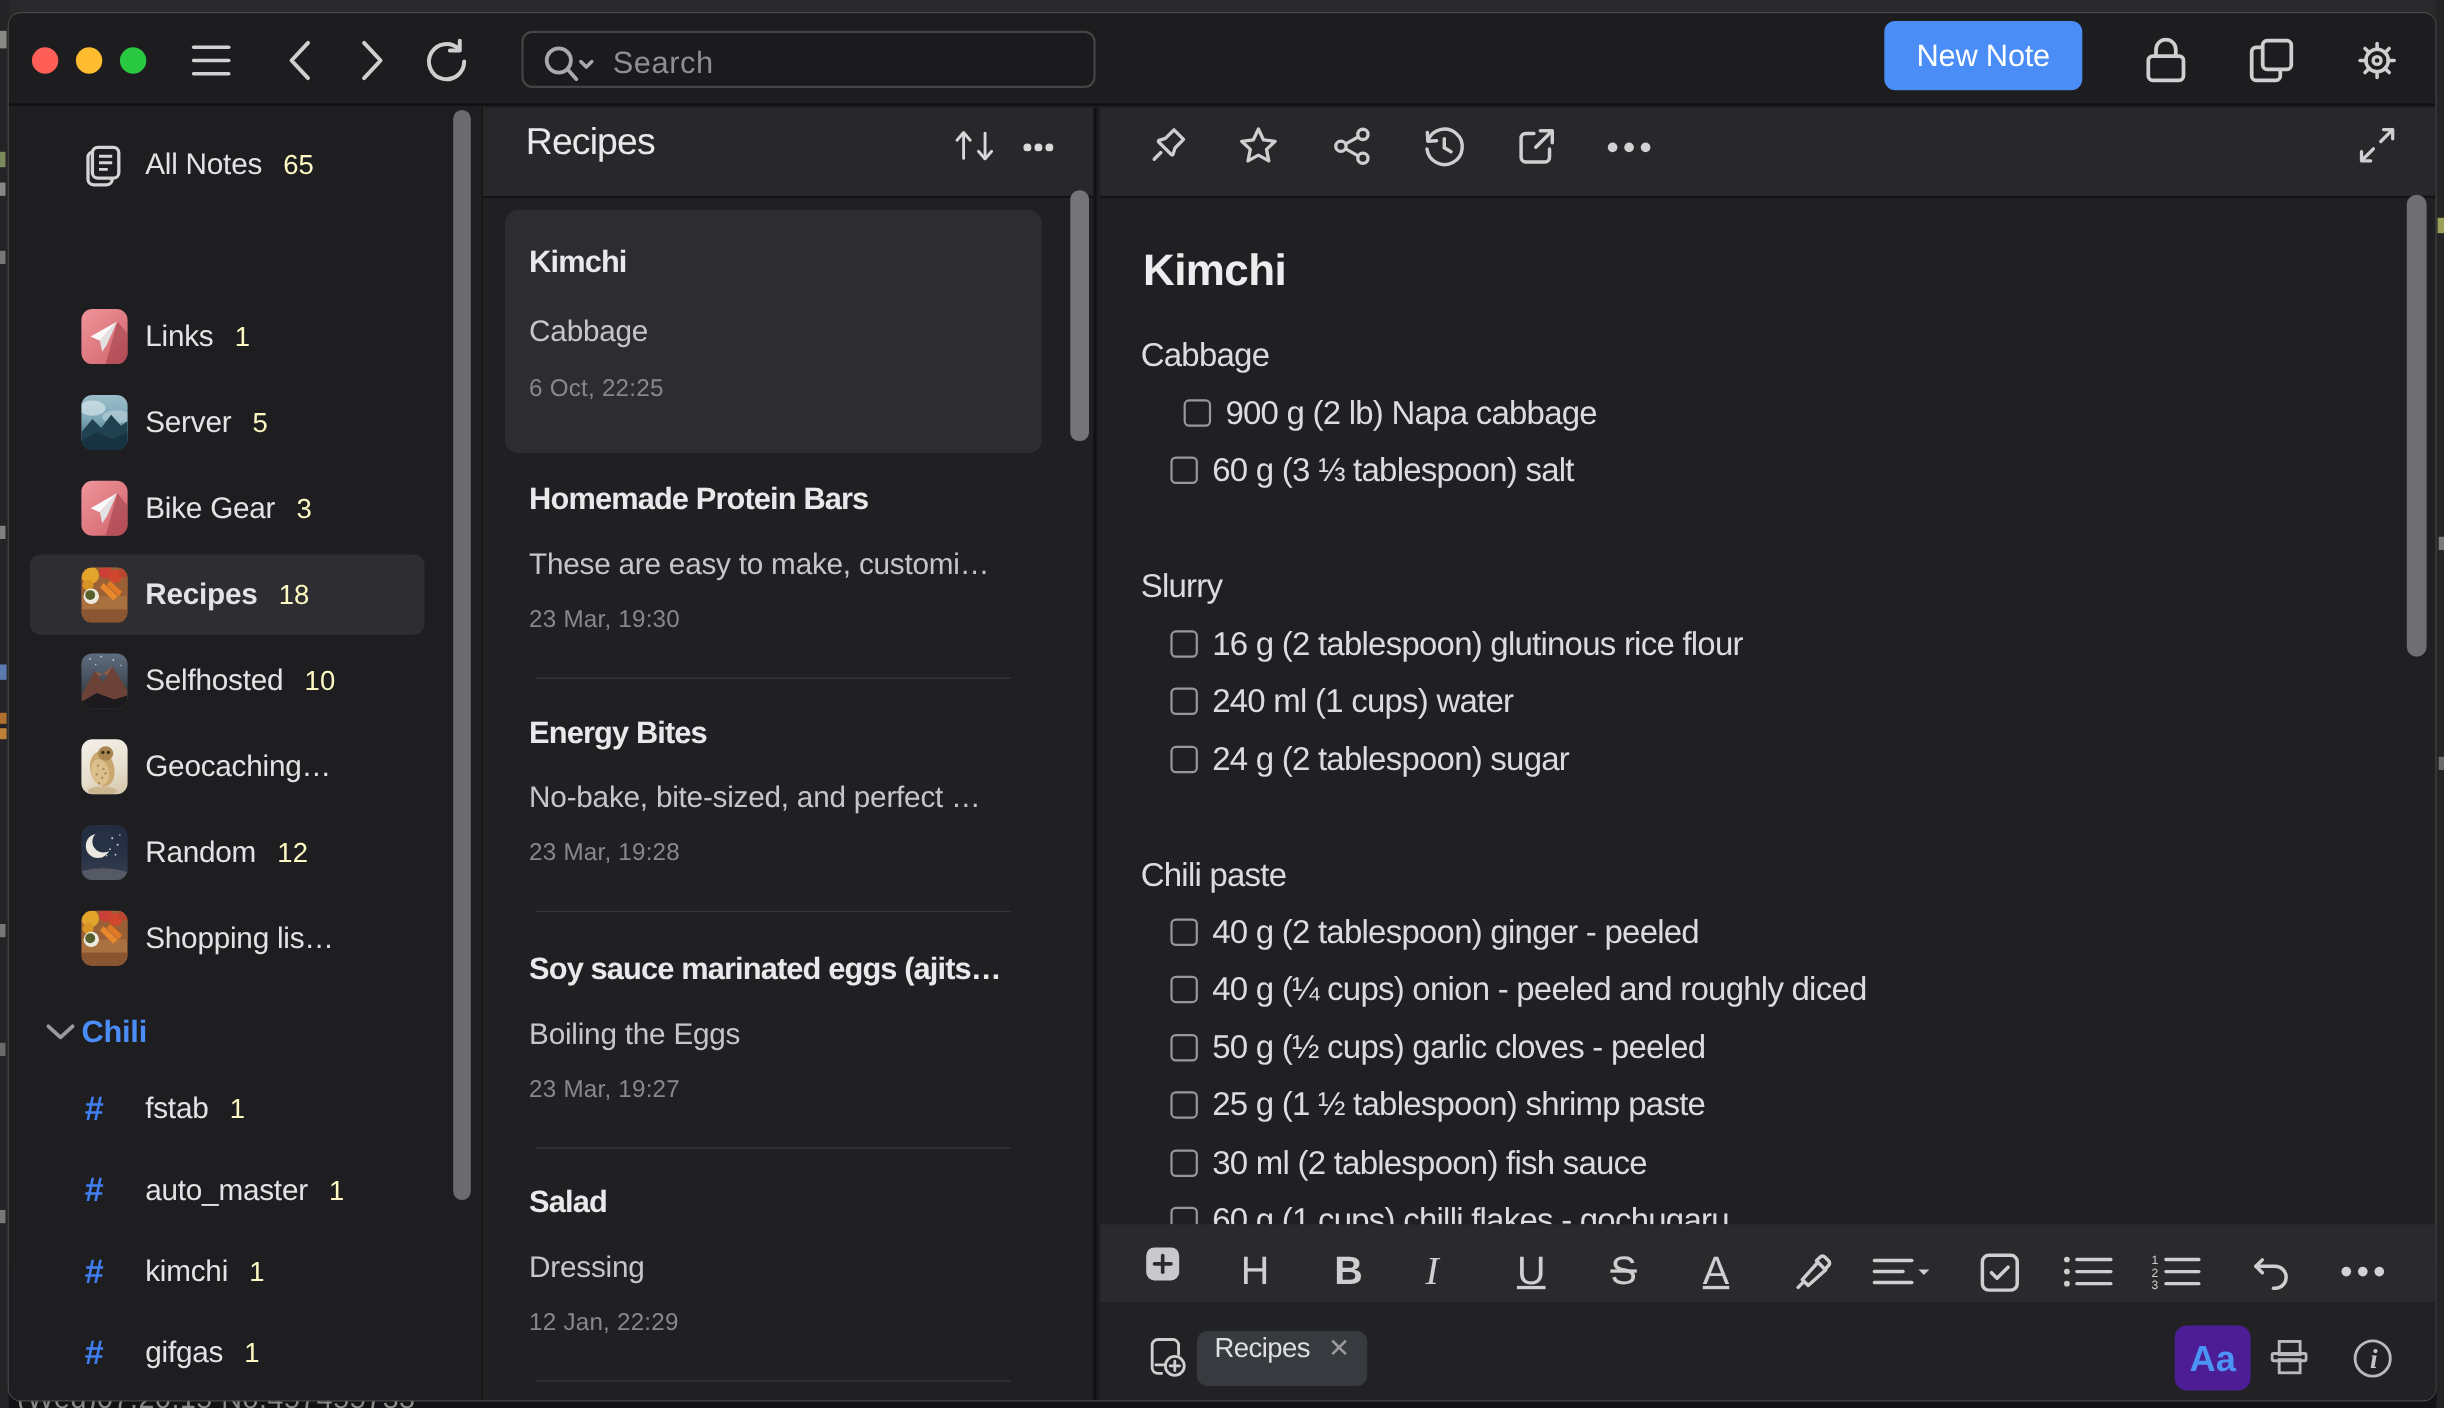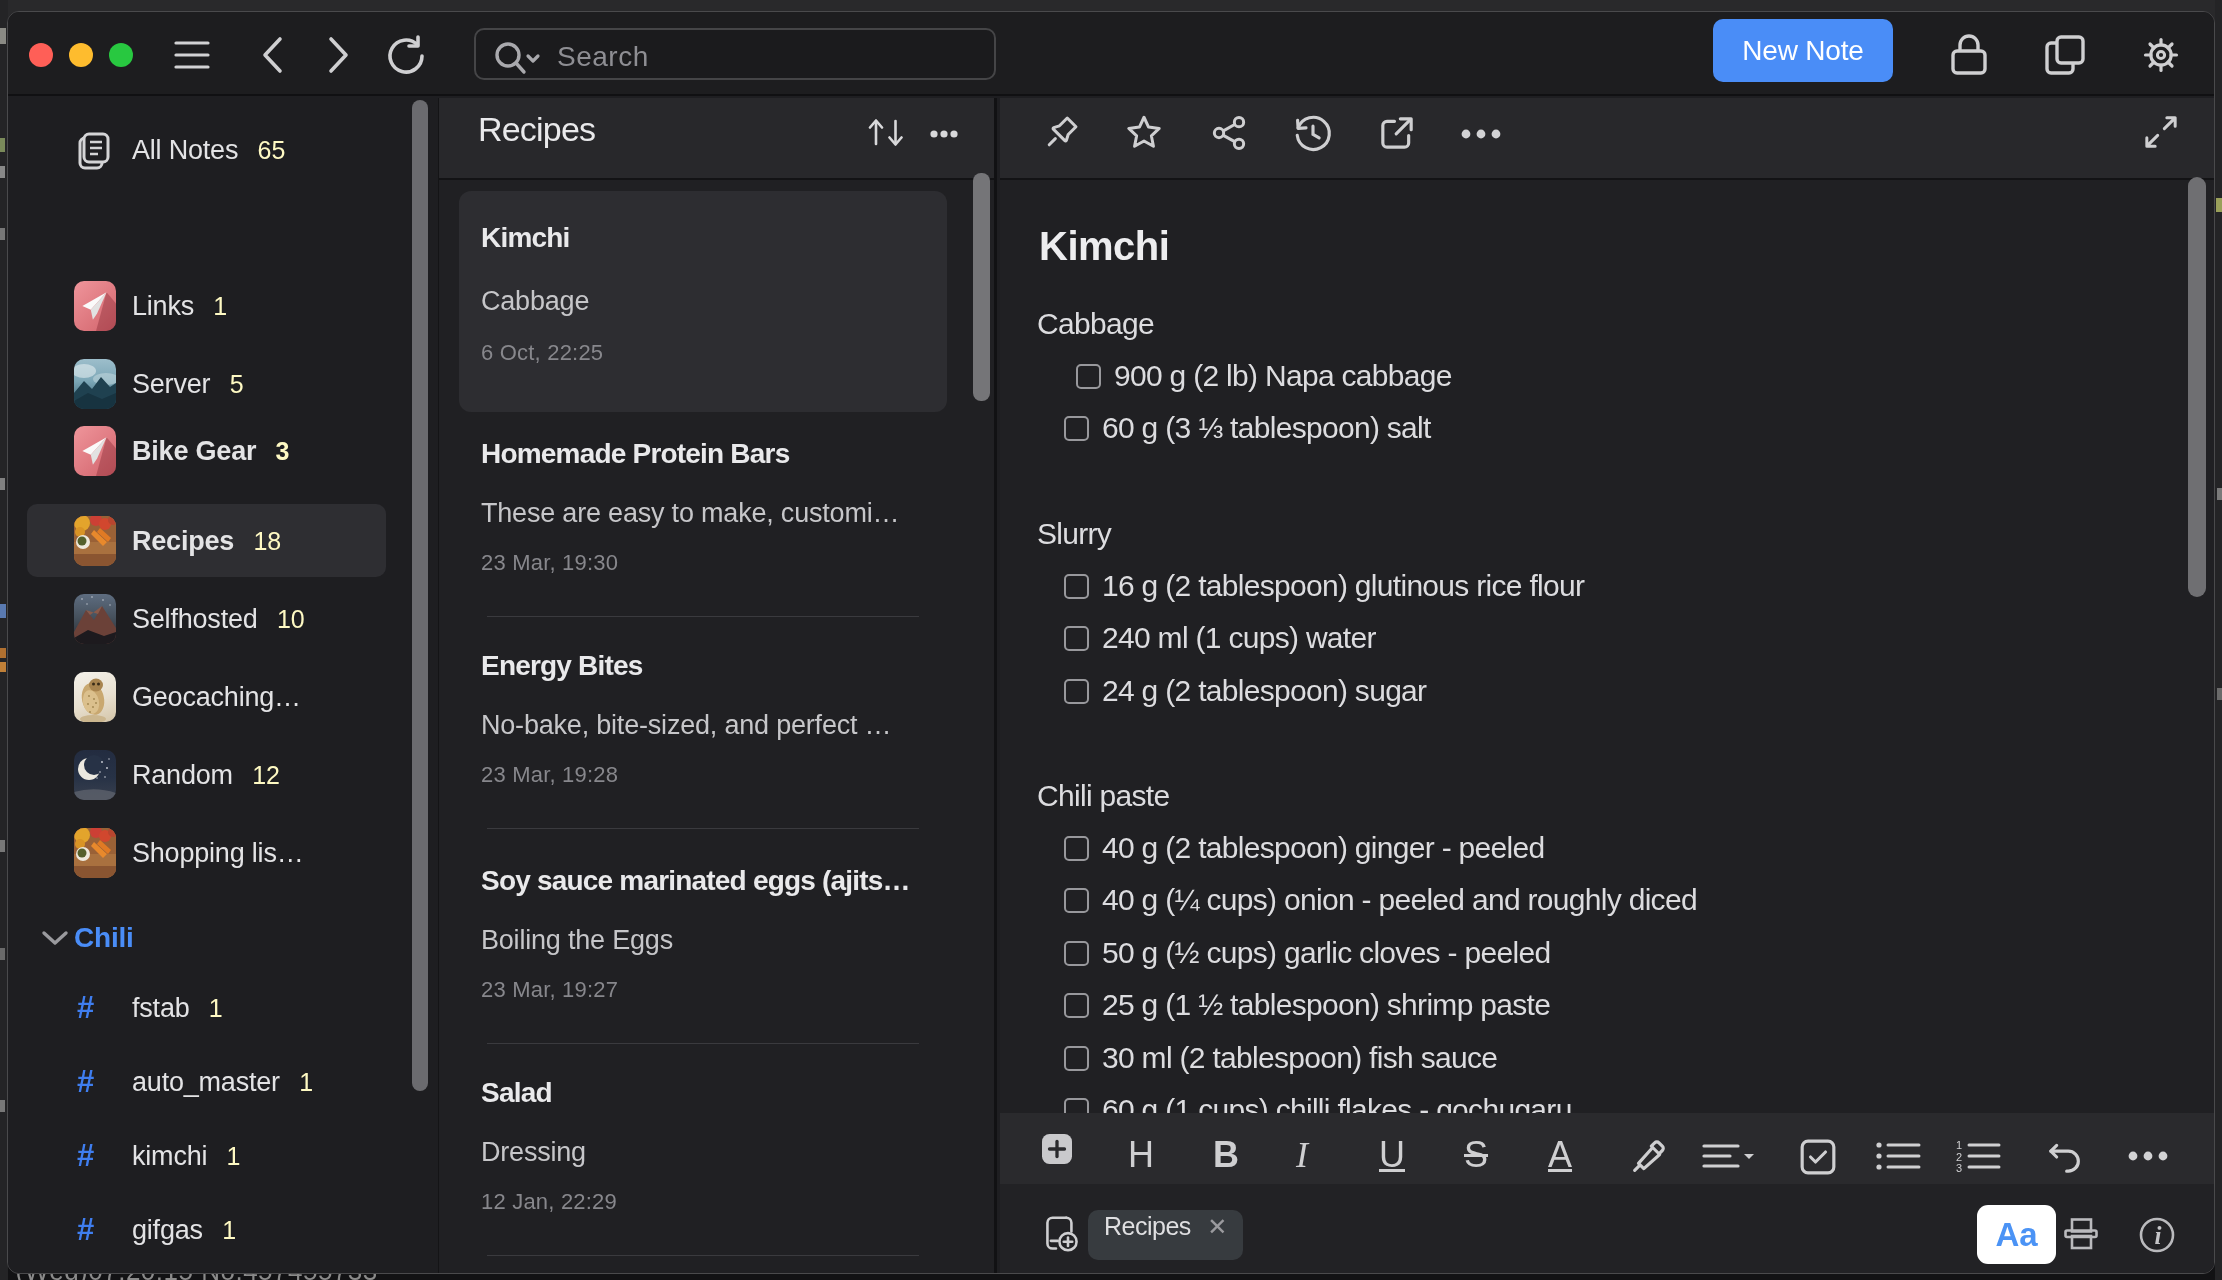--- a/index.html
+++ b/index.html
@@ -41,21 +41,21 @@
   
   .rhead { position:absolute; left:0; top:0; width:100%; height:82px; background:#28282b; border-bottom:2px solid #131315; }
   .editor { position:absolute; left:0; top:84px; width:100%; bottom:160px; overflow:hidden; }
   .ed { position:absolute; left:37px; color:#dcdcdf; font-size:30px; letter-spacing:-0.7px; white-space:nowrap; }
   .cbi { display:inline-block; width:25px; height:25px; border:2.5px solid #98989c; border-radius:5px; margin-right:13px; vertical-align:-3px; }
   .etitle { position:absolute; left:39px; top:42px; font-size:40px; font-weight:700; color:#ededef; letter-spacing:-0.5px; }
   .fmtbar { position:absolute; left:0; bottom:89px; width:100%; height:71px; background:#2a2a2d; }
   .tagbar { position:absolute; left:0; bottom:0; width:100%; height:89px; background:#222225; }
   .chip { position:absolute; left:88px; top:26px; height:50px; background:#373b3f; border-radius:10px; color:#dfdfe1; font-size:25px; letter-spacing:-0.5px; line-height:32px; padding:0 16px; }
   .chip .x { color:#9a9a9e; margin-left:10px; font-size:24px; }
-  .aabtn { position:absolute; left:977px; top:21px; width:79px; height:59px; background:#ffffff; border-radius:11px; color:#4b93f5; font-size:33px; font-weight:700; text-align:center; line-height:59px; }
+  .aabtn { position:absolute; left:977px; top:21px; width:69px; height:59px; background:#4c1d95; border-radius:11px; color:#4b93f5; font-size:33px; font-weight:700; text-align:center; line-height:59px; }
   .escroll { position:absolute; right:8px; top:79px; width:18px; height:420px; background:#6f6f72; border-radius:9px; }
   svg { display:block; }
   .abs { position:absolute; }
 </style>
 </head>
 <body>
 <div style="position:absolute; left:0; top:1150px; width:2222px; height:130px; background:#121214;"></div>
 <div class="bgbottom">&nbsp;&nbsp;(Wed)07:20:15 No.457455733</div>
 <div style="position:absolute; left:0; top:0; width:8px; height:1280px; background:#242426;">
 <div style="position:absolute; left:0; top:28px; width:6px; height:16px; background:#8a8a84;"></div>
@@ -159,21 +159,21 @@
         <div class="nbicon" style="background:linear-gradient(180deg,#9dbecb 0%,#7ba6b6 45%,#2f5669 100%);">
           <svg width="42" height="50" viewBox="0 0 42 50" preserveAspectRatio="none">
             <ellipse cx="10" cy="12" rx="12" ry="7" fill="rgba(235,242,244,0.55)"></ellipse>
             <ellipse cx="32" cy="20" rx="13" ry="6" fill="rgba(220,232,236,0.4)"></ellipse>
             <path d="M0 34 L10 22 L18 30 L27 18 L36 28 L42 24 V50 H0 Z" fill="#1f4150"></path>
             <path d="M0 42 L14 34 L28 40 L42 34 V50 H0 Z" fill="#173340"></path>
           </svg>
         </div>
         <div class="t">Server <span class="c">5</span></div>
       </div>
-    <div class="srow" style="top:316px;font-weight:bold;">
+    <div class="srow" style="top:327px;">
         <div class="nbicon" style="background:linear-gradient(135deg,#ef959b,#d2646c);">
           <svg width="42" height="50" viewBox="0 0 40 40" preserveAspectRatio="none">
             <path fill="rgba(120,30,40,0.35)" d="M31 9 L40 18 V40 H21 Z"></path>
             <path fill="#fafafa" d="M31 9 L8 20 L16 23 Z"></path>
             <path fill="#e2e2e2" d="M31 9 L16 23 L18 31 L22 26 Z"></path>
           </svg>
         </div>
         <div class="t">Bike Gear <span class="c">3</span></div>
       </div>
     <div class="hl" style="top:406px;"></div>

